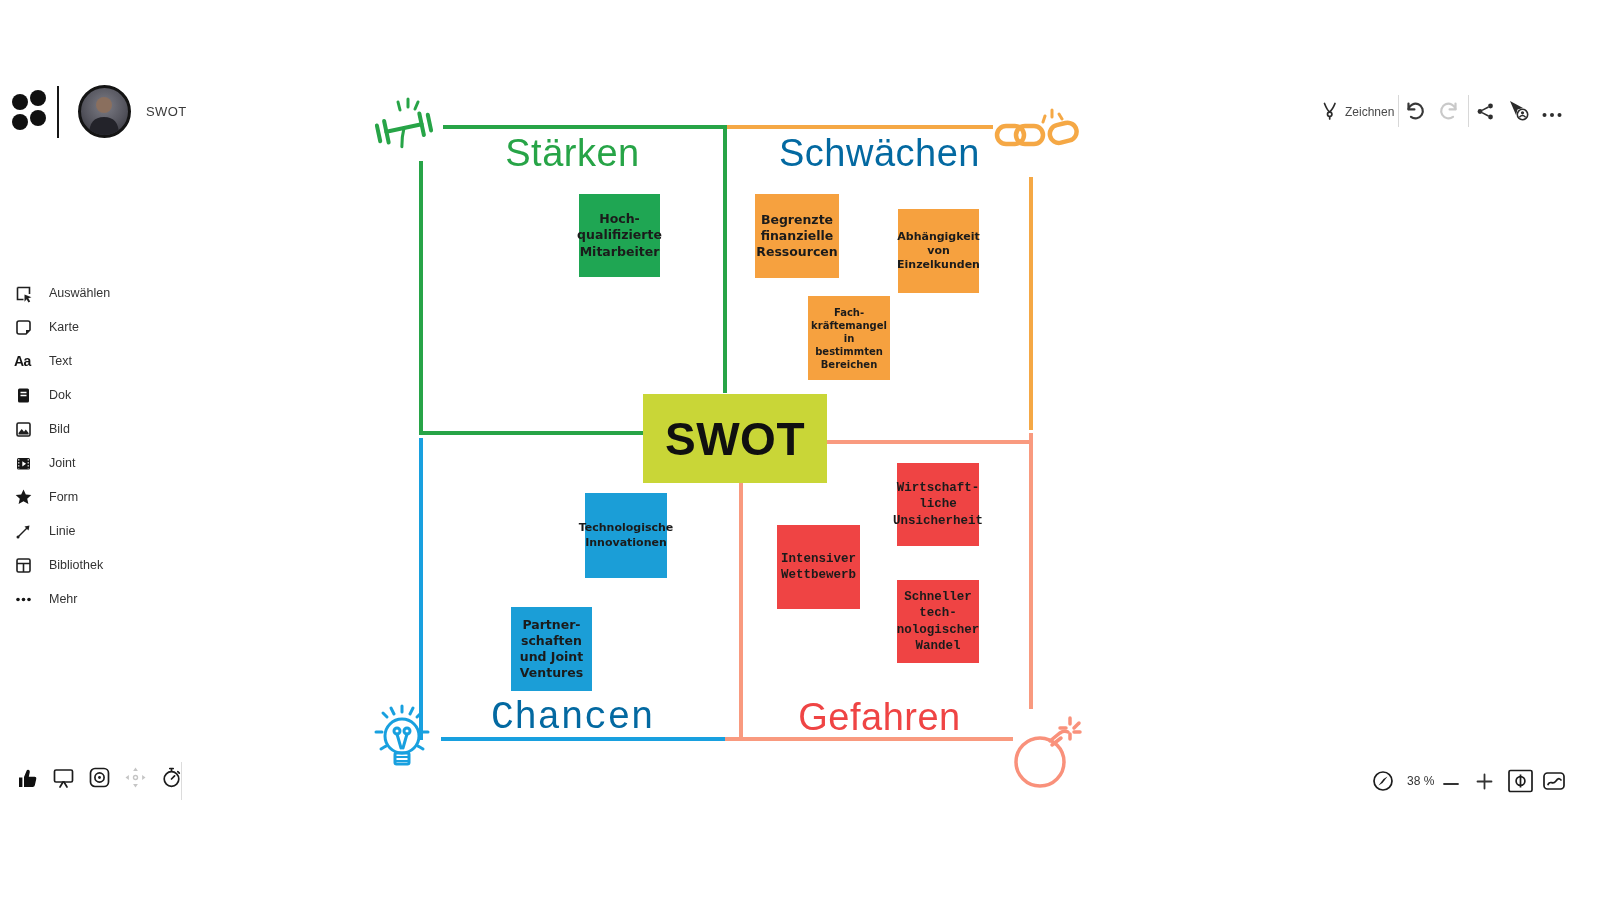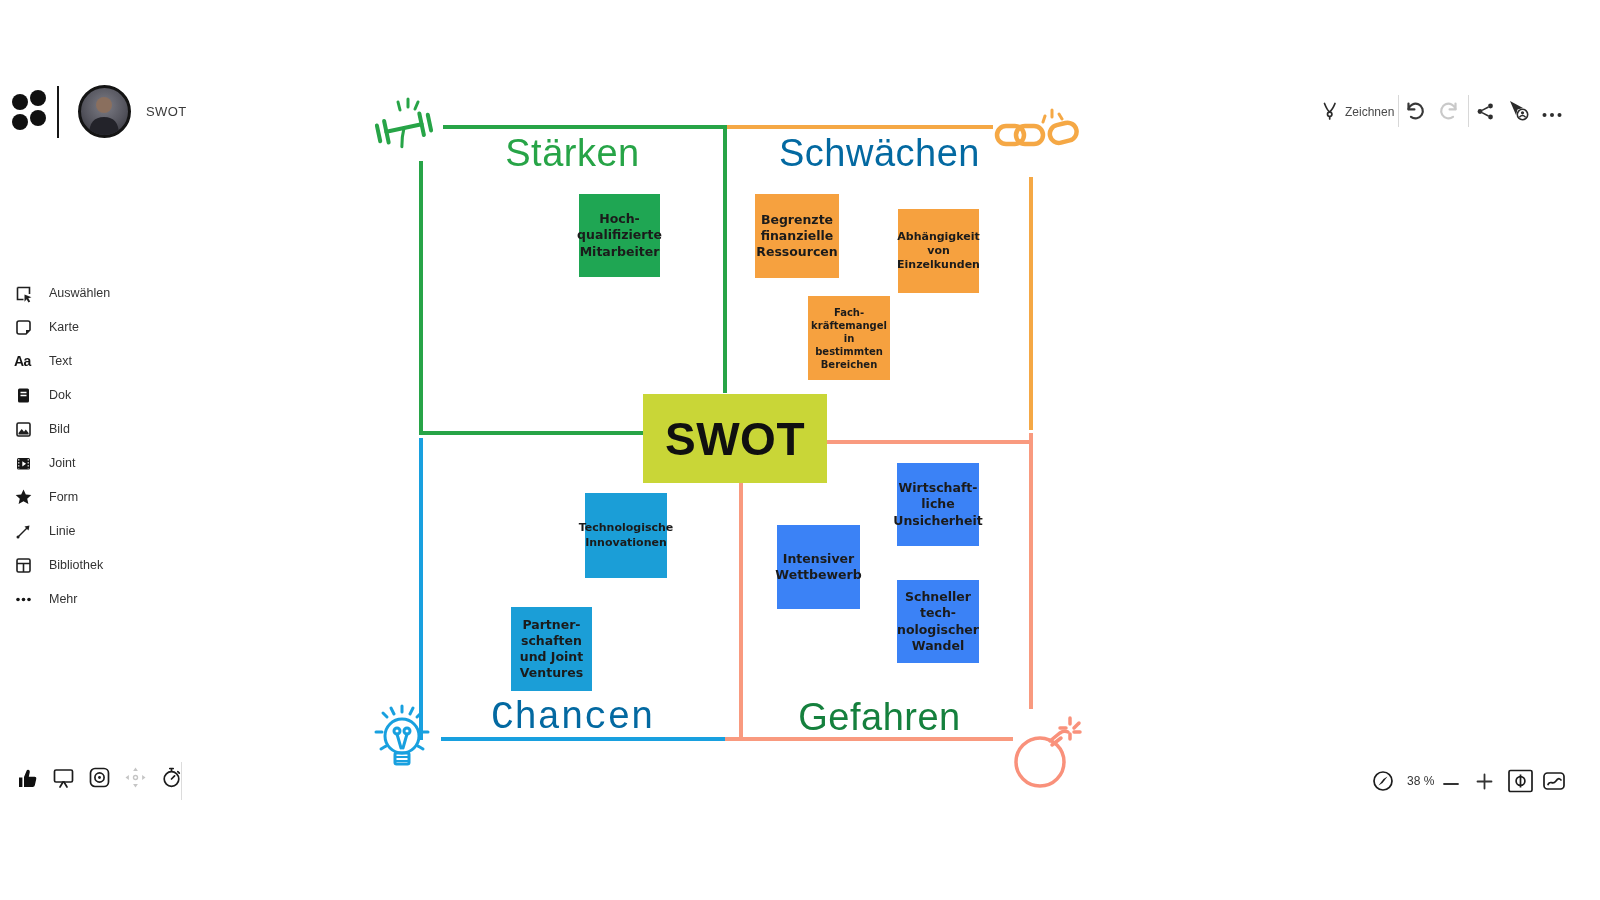--- a/index.html
+++ b/index.html
@@ -28,35 +28,35 @@
   .ln.g  { background:#27a447; }
   .ln.o  { background:#f5a845; }
   .ln.b  { background:#18a0df; }
   .ln.s  { background:#f99a7f; }
 
   
   .q-title { position:absolute; width:305px; text-align:center; font-size:38px; font-weight:400; letter-spacing:.5px; cursor:pointer; }
   .q-title.g { color:#27a447; }
   .q-title.o { color:#0369a1; }
   .q-title.b { color:#0369a1;font-family:Liberation Mono, monospace; }
-  .q-title.s { color:#15803d; }
+  .q-title.s { color:#ef4444; }
 
   
   .swot-box { position:absolute; left:643px; top:394px; width:184px; height:89px; background:#c9d637;
               display:flex; align-items:center; justify-content:center; cursor:pointer;
               font-size:46px; font-weight:bold; color:#101010; letter-spacing:.5px; }
 
   
   .note { position:absolute; display:flex; align-items:center; justify-content:center; text-align:center;
           white-space:pre-line; font-weight:bold; color:#1b1b1b; cursor:pointer;
           font-family:"DejaVu Sans", sans-serif; line-height:1.3; }
   .note.ng { background:#1fa653; }
   .note.no { background:#f6a13f; }
   .note.nb { background:#1b9ed7; }
-  .note.ns { background:#3b82f6; }
+  .note.ns { background:#ef4444;font-family:Liberation Mono, monospace; }
   .fs-m  { font-size:12.5px; }
   .fs-s  { font-size:11px; }
   .fs-xs { font-size:10px; }
 
   .corner-ic { position:absolute; cursor:pointer; }
 
   
   .bl-bar { position:absolute; left:16px; top:766px; display:flex; align-items:center; gap:13px; }
   .bl-div { position:absolute; left:181px; top:762px; width:1px; height:38px; background:#dcdcdc; }
   .zoom-text { position:absolute; left:1407px; top:774px; font-size:12px; color:#333; }

